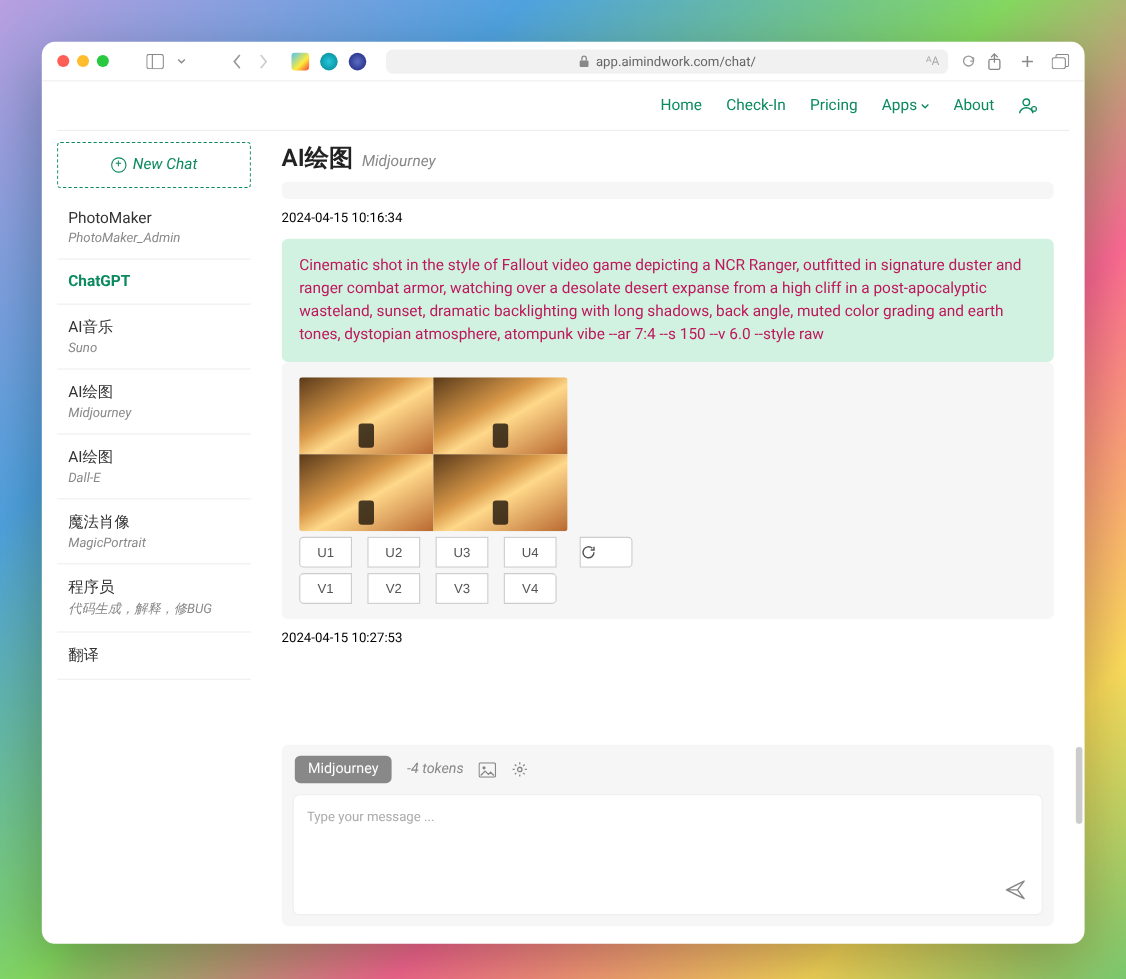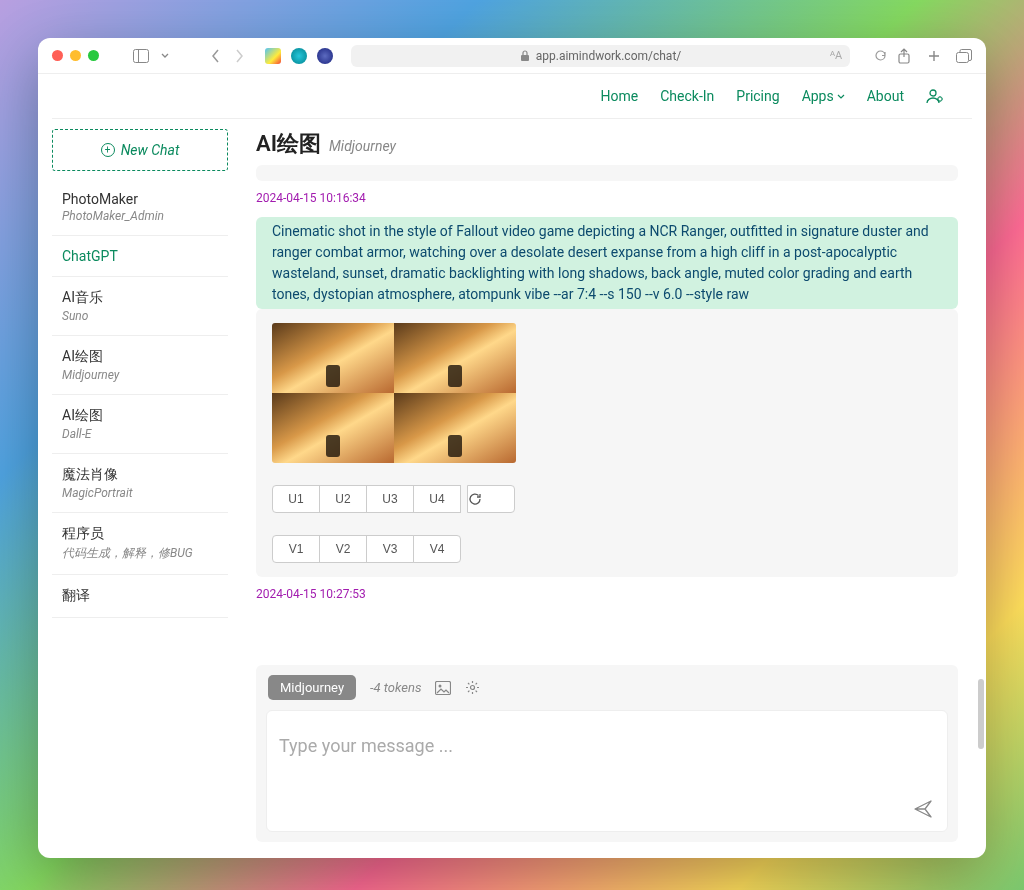--- a/index.html
+++ b/index.html
@@ -65,41 +65,41 @@
   border:1px dashed #0b8a5e; color:#0b8a5e;
   padding:12px; text-align:center; font-size:14px; font-style:italic;
   border-radius:3px; cursor:pointer; margin-bottom:8px;
   display:flex; align-items:center; justify-content:center; gap:6px;
 }
 .new-chat .plus { width:14px;height:14px;border:1.2px solid #0b8a5e;border-radius:50%;display:flex;align-items:center;justify-content:center;font-size:10px;font-style:normal;line-height:1;}
 .slist { list-style:none; }
 .sitem { padding:12px 10px; border-bottom:1px solid #eee; cursor:pointer; }
 .sitem .t { font-size:14px; color:#333; }
 .sitem .s { font-size:12px; color:#888; font-style:italic; margin-top:2px; }
-.sitem.active .t { color:#0b8a5e; font-weight:400; }
+.sitem.active .t { color:#0b8a5e; font-weight:700; }
 
 .main { flex:1; padding:10px 18px 0 28px; display:flex; flex-direction:column; overflow:hidden; position:relative;}
 .header-row { display:flex; align-items:baseline; gap:8px; padding-bottom:6px;}
 .header-row h1 { font-size:22px; font-weight:600; color:#222; }
 .header-row .sub { font-size:14px; color:#888; font-style:italic; }
 
 .scroller { flex:1; overflow-y:auto; padding-right:10px;}
-.ts { font-size:12px; color:#a21caf; margin:10px 0 12px 0; }
+.ts { font-size:12px; color:#000000; margin:10px 0 12px 0; }
 .prompt-bubble {
-  background:#d1f2e0; border-radius:6px; padding:4px 16px;
-  font-size:14px; color:#0c4a6e; line-height:1.5;
+  background:#d1f2e0; border-radius:6px; padding:14px 16px;
+  font-size:14px; color:#be185d; line-height:1.5;
 }
 .result-bubble {
   background:#f6f6f6; border-radius:6px; padding:14px 16px;
   margin-top:0;
 }
 .img-grid { width:244px; height:140px; display:grid; grid-template-columns:1fr 1fr; grid-template-rows:1fr 1fr; gap:0; border-radius:3px; overflow:hidden;}
 .img-grid .thumb { background:linear-gradient(150deg,#5a3a1a 0%,#d89848 40%,#ffd88a 55%,#b86830 100%); position:relative;}
 .thumb::after { content:""; position:absolute; bottom:6px; left:50%; transform:translateX(-50%); width:14px;height:22px;background:rgba(30,20,10,.8);border-radius:3px; }
-.btn-row { display:flex; gap:0; margin-top:22px; }
+.btn-row { display:flex; gap:15px; margin-top:5px; }
 .btn-row button {
   width:48px; height:28px; background:#fff; border:1px solid #ccc;
   font-size:12px; color:#555; cursor:pointer; margin-left:-1px;
 }
 .btn-row button:first-child{border-radius:4px 0 0 4px;margin-left:0;}
 .btn-row button:last-child{border-radius:0 4px 4px 0;}
 .btn-row .refresh{border-radius:4px;margin-left:6px;}
 .result-bubble.small-top{ padding:6px 16px 10px 16px; }
 
 .composer {
@@ -113,22 +113,22 @@
   background:#888; color:#fff; padding:5px 12px; border-radius:5px;
   font-size:13px;
 }
 .tokens { font-size:13px; color:#888; font-style:italic; }
 .comp-ico { color:#888; cursor:pointer; }
 .composer-body {
   background:#fff; border:1px solid #eee; border-radius:6px; margin:0 10px 10px 10px;
   min-height:110px; padding:12px; position:relative;
 }
 .composer-body textarea {
-  width:100%; border:none; outline:none; resize:none; font-size:18px;
-  font-family:inherit; color:#333; background:transparent; height:80px;margin-top:12px;
+  width:100%; border:none; outline:none; resize:none; font-size:12px;
+  font-family:inherit; color:#333; background:transparent; height:80px;
 }
 .composer-body textarea::placeholder{color:#aaa;}
 .send-ico { position:absolute; right:14px; bottom:12px; color:#888; cursor:pointer; }
 .scrollbar-thumb{position:absolute;right:2px;top:560px;width:6px;height:70px;background:#ccc;border-radius:3px;}
 
 svg { display:block; }
 </style>
 </head>
 <body>
 
@@ -168,21 +168,21 @@
       <div class="ext-ico" style="background:radial-gradient(circle,#26c6da,#00838f);border-radius:50%;"></div>
       <div class="ext-ico" style="background:radial-gradient(circle,#5c6bc0,#1a237e);border-radius:50%;"></div>
     </div>
     <div class="urlbar">
       <svg width="10" height="12" viewBox="0 0 10 12">
           <rect x="1" y="5" width="8" height="6" rx="1" fill="#888"></rect>
           <path d="M3 5V3a2 2 0 014 0v2" fill="none" stroke="#888" stroke-width="1.2"></path>
         </svg>
       <span>app.aimindwork.com/chat/</span>
     </div>
-    <div class="tb-ico" style="margin-left:-40px;margin-right:20px;color:#aaa;font-size:11px;">ᴬA</div>
+    <div class="tb-ico" style="margin-left:-40px;margin-right:8px;color:#aaa;font-size:11px;">ᴬA</div>
     <div class="tb-ico">
       <svg width="13" height="13" viewBox="0 0 13 13">
           <path d="M11 6.5A4.5 4.5 0 112 6.5 4.5 4.5 0 0111 6.5z M11 6.5L11 3 M11 6.5L8 6.5" fill="none" stroke="#999" stroke-width="1.2"></path>
         </svg>
     </div>
     <div class="tb-right">
       <div class="tb-ico">
         <svg width="14" height="16" viewBox="0 0 14 16">
             <rect x="2" y="6" width="10" height="9" rx="1.5" fill="none" stroke="#888" stroke-width="1.2"></rect>
             <path d="M7 1v8M4 4l3-3 3 3" fill="none" stroke="#888" stroke-width="1.2"></path>

